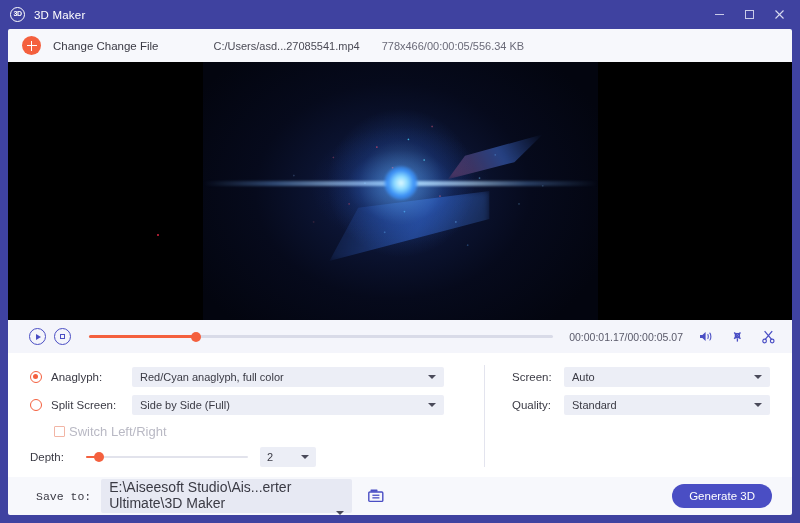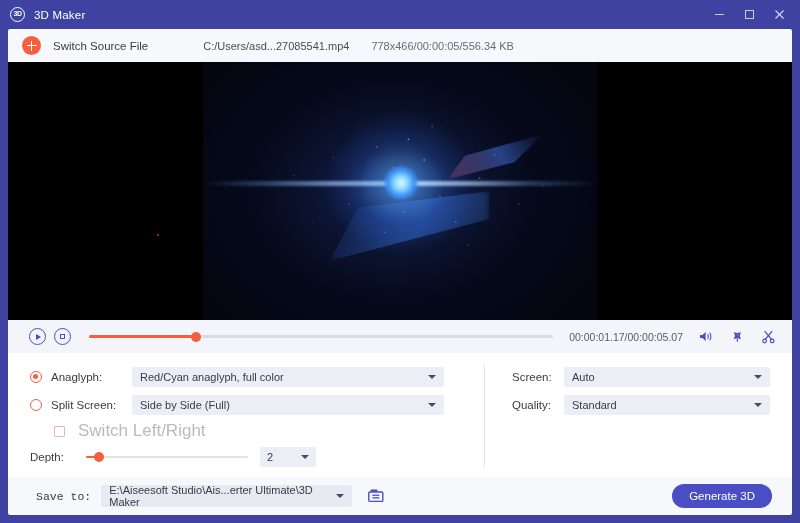--- a/index.html
+++ b/index.html
@@ -315,21 +315,21 @@
     border-right: 4.2px solid transparent;
     border-top: 4.6px solid #4a4a5a;
   }
   .chk-row { display: flex; align-items: center; height: 24px; padding-left: 24px; }
   .chk {
     width: 11px; height: 11px;
     border: 1.3px solid #f2b5a5;
     border-radius: 1px;
     flex: 0 0 auto;
   }
-  .chk-label { margin-left: 13px; font-size: 17px; color: #b9b9c4; }
+  .chk-label { margin-left: 4px; font-size: 13px; color: #b9b9c4; }
 
   .depth-row { display: flex; align-items: center; height: 28px; }
   .depth-label { font-size: 11.5px; color: #3a3a44; width: 46px; flex: 0 0 auto; }
   .depth-slider {
     position: relative;
     width: 162px; height: 12px;
     margin-left: 10px;
     display: flex; align-items: center;
     flex: 0 0 auto;
   }
@@ -353,26 +353,26 @@
     height: 38px;
     background: #f7f8fc;
     display: flex;
     align-items: center;
     flex: 0 0 38px;
     border-radius: 0 0 2px 2px;
   }
   .save-label { margin-left: 28px; font-size: 11.5px; color: #3a3a44; font-family: Liberation Mono, monospace; }
   .save-select {
     margin-left: 10px;
-    width: 251px; height: 22px;
+    width: 251px; height: 34px;
     background: #e7e9f3;
     border-radius: 2px;
     display: flex; align-items: center;
     padding: 0 8px;
-    font-size: 11px; color: #3a3a44;
+    font-size: 14px; color: #3a3a44; flex-direction: column;
   }
   .folder-btn {
     margin-left: 14px;
     width: 20px; height: 17px;
     display: flex; align-items: center; justify-content: center;
   }
   .generate-btn {
     margin-left: auto;
     margin-right: 20px;
     background: #4a4ec4;
@@ -407,21 +407,21 @@
         <svg width="11" height="11" viewBox="0 0 11 11">
             <line x1="1.5" y1="1.5" x2="9.5" y2="9.5" stroke="#d8dbf0" stroke-width="1.1"></line>
             <line x1="9.5" y1="1.5" x2="1.5" y2="9.5" stroke="#d8dbf0" stroke-width="1.1"></line>
           </svg>
       </div>
     </div>
   </div>
 
   <div class="sourcebar">
     <div class="plus-icon"></div>
-    <div class="change-src-label">Switch Source File</div>
+    <div class="change-src-label">Change Change File</div>
     <div class="src-path">C:/Users/asd...27085541.mp4</div>
     <div class="src-meta">778x466/00:00:05/556.34 KB</div>
   </div>
 
   <div class="preview">
     <div class="stray-dot"></div>
     <div class="video-frame">
       <div class="sparkle-field"></div>
       <div class="beam-down"></div>
       <div class="beam-up"></div>

